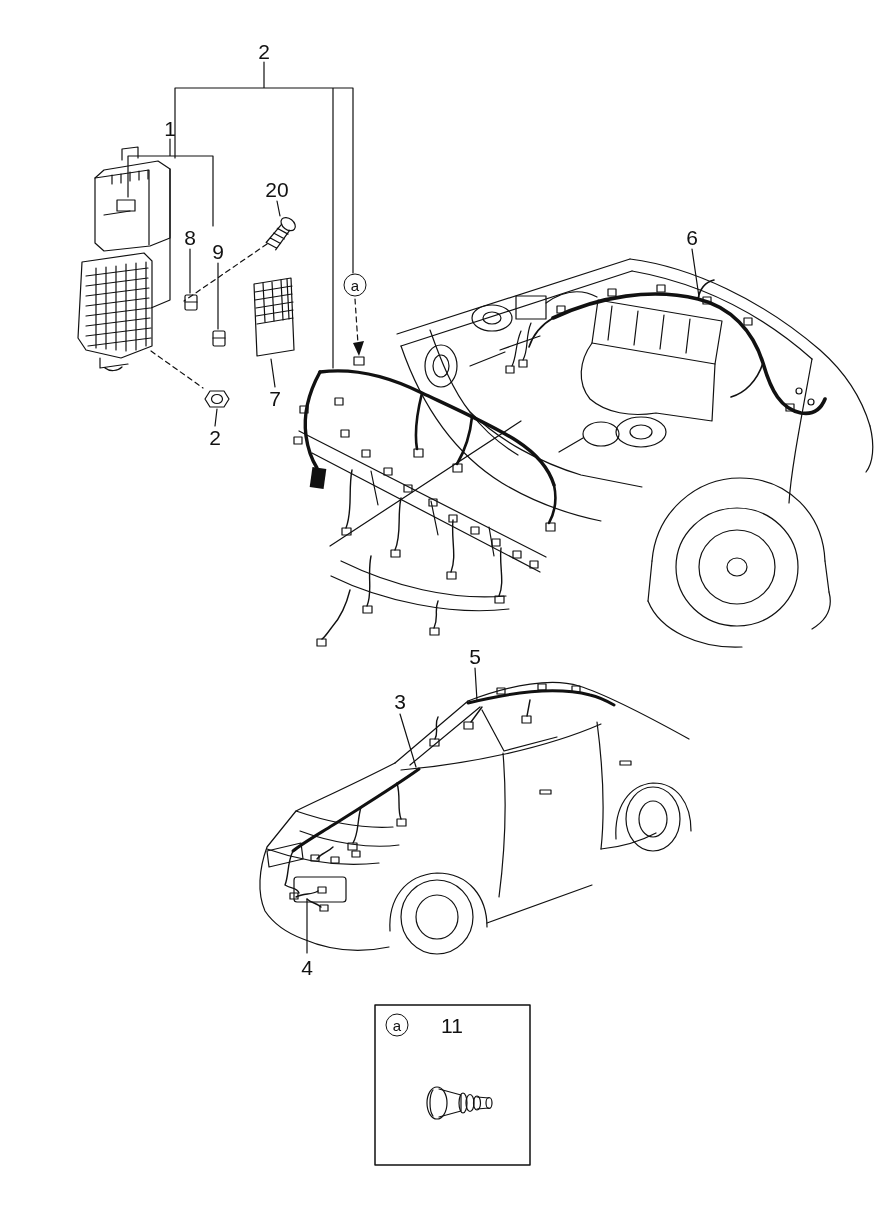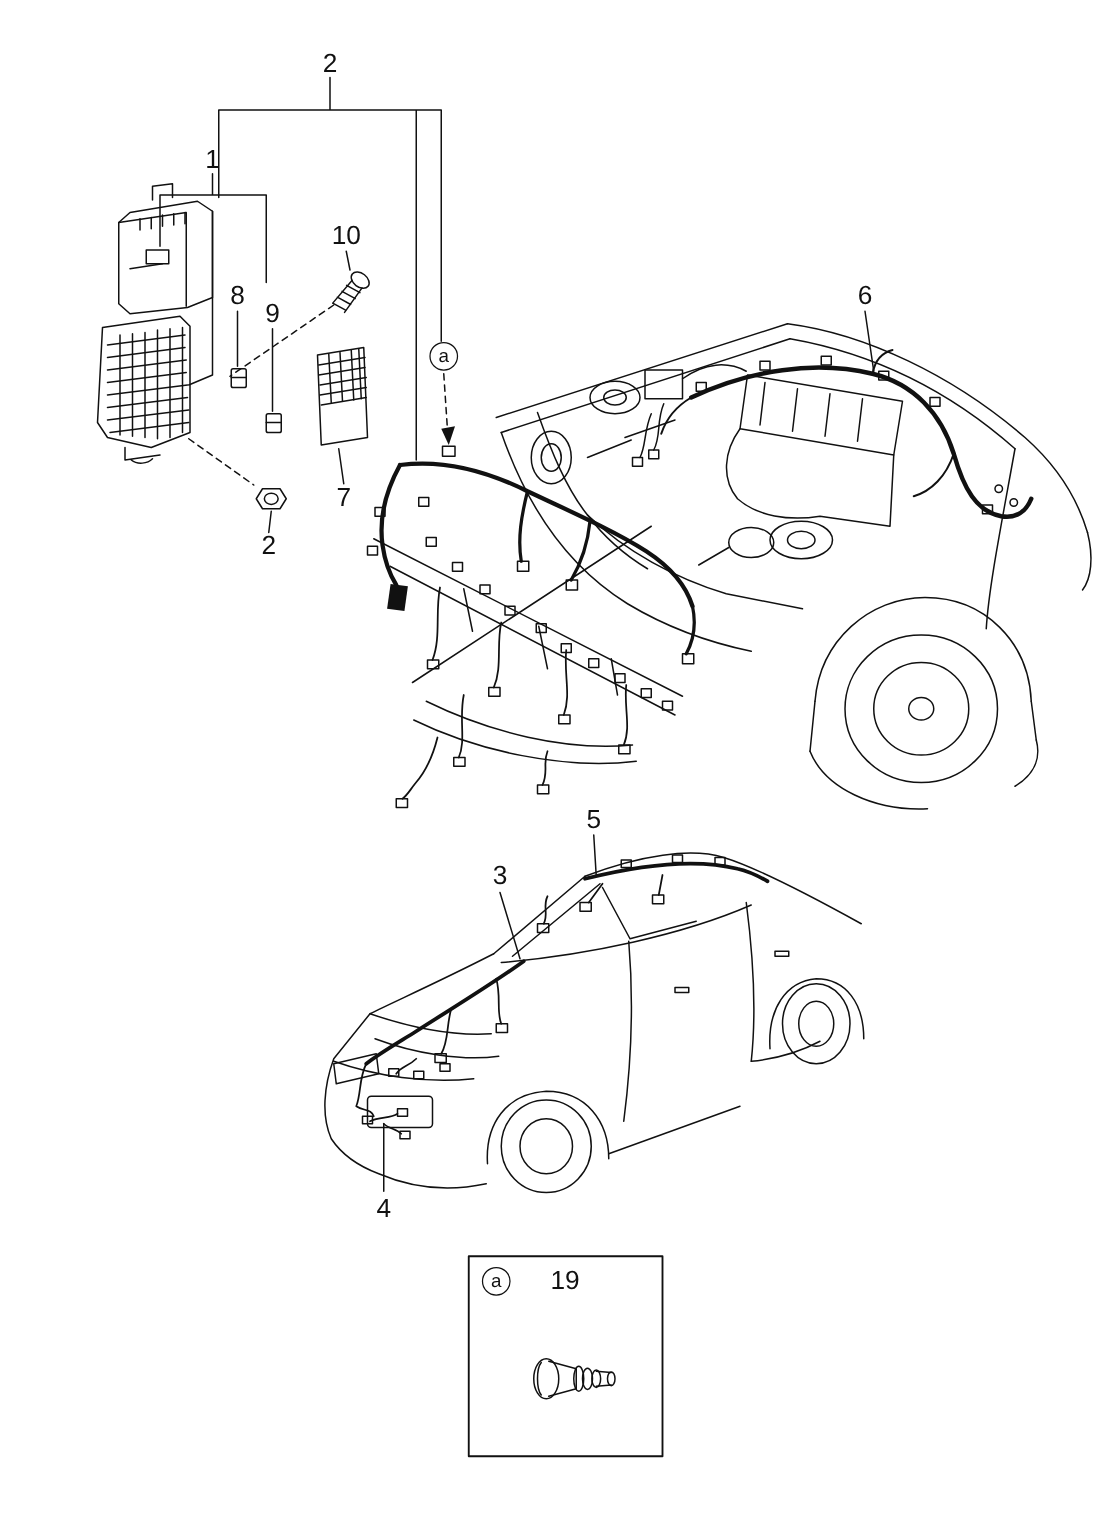--- a/index.html
+++ b/index.html
@@ -207,27 +207,27 @@
         <ellipse cx="470" cy="1103" rx="4" ry="8.5"></ellipse>
         <ellipse cx="477" cy="1103" rx="3.5" ry="7"></ellipse>
         <path d="M477,1097 L489,1098 M477,1109 L489,1108"></path>
         <ellipse cx="489" cy="1103" rx="3" ry="5.5"></ellipse>
       </g>
     </g>
   </svg>
 
   <div class="callout" style="left:264px;top:51px">2</div>
   <div class="callout" style="left:170px;top:128px">1</div>
-  <div class="callout" style="left:277px;top:189px">10</div>
+  <div class="callout" style="left:277px;top:189px">20</div>
   <div class="callout" style="left:190px;top:237px">8</div>
   <div class="callout" style="left:218px;top:251px">9</div>
   <div class="callout" style="left:692px;top:237px">6</div>
   <div class="callout" style="left:275px;top:398px">7</div>
   <div class="callout" style="left:215px;top:437px">2</div>
   <div class="callout" style="left:475px;top:656px">5</div>
   <div class="callout" style="left:400px;top:701px">3</div>
   <div class="callout" style="left:307px;top:967px">4</div>
 
   <div class="ref-circle" style="left:355px;top:285px">a</div>
   <div class="ref-circle" style="left:397px;top:1025px">a</div>
-  <div class="callout" style="left:452px;top:1025px">19</div>
+  <div class="callout" style="left:452px;top:1025px">11</div>
 
 </div>
 
 </body></html>

